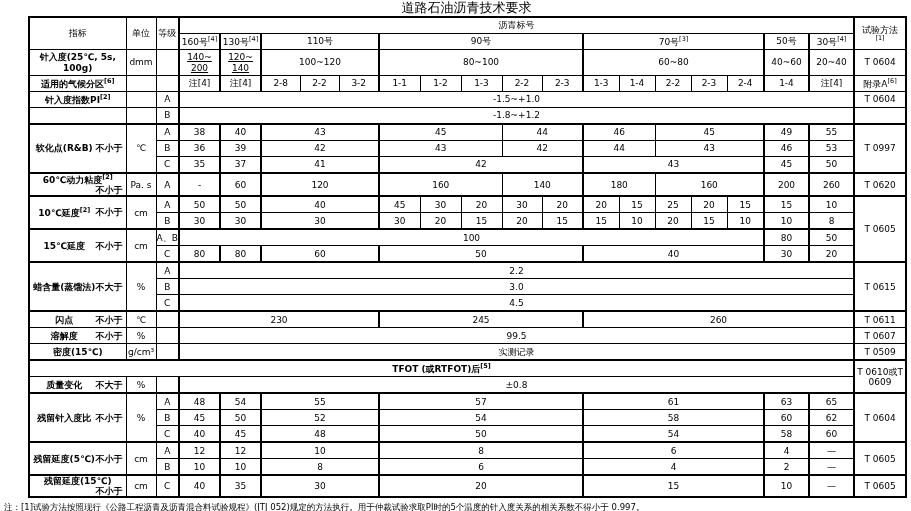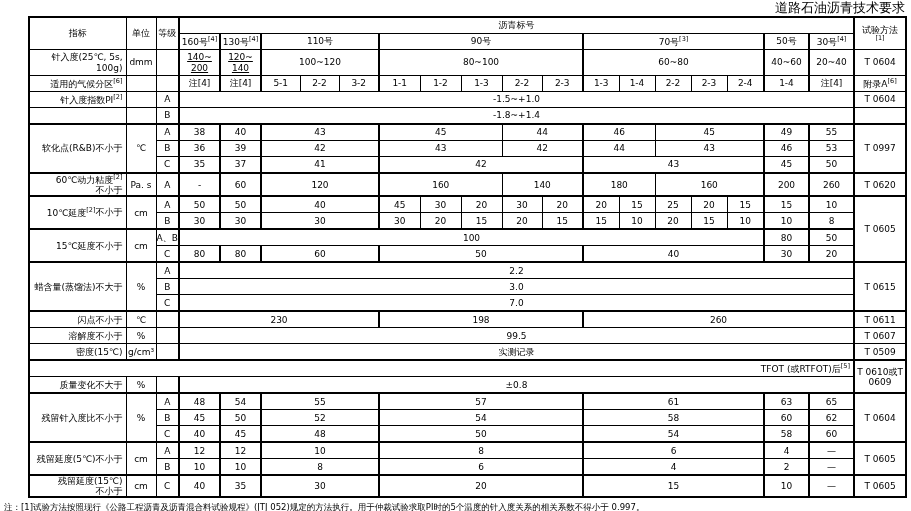--- a/index.html
+++ b/index.html
@@ -1,26 +1,26 @@
 <!DOCTYPE html>
 <html><head>
 <meta charset="utf-8">
 <style>
   html,body{margin:0;padding:0;}
   body{width:911px;height:511px;background:#fff;color:#000;
        font-family:"DejaVu Sans","Liberation Sans",sans-serif;overflow:hidden;}
-  .title{width:877px;margin-left:28px;text-align:right;font-size:13px;height:16px;line-height:16px;}
+  .title{width:877px;margin-left:28px;text-align:center;font-size:13px;height:16px;line-height:16px;}
   table{border-collapse:collapse;table-layout:fixed;margin-left:28px;width:877px;
         font-size:9px;border:2px solid #000;}
   td,th{border:1px solid #000;text-align:center;vertical-align:middle;
         padding:0;line-height:1.12;height:15px;overflow:hidden;font-weight:normal;}
   tr.hr1{height:13px;} tr.hr2{height:16px;} tr.penr{height:26px;} tr.czr{height:14px;}
   .b2{border-left-width:2px;}
   tr.st td,tr.st th{border-top-width:2px;}
-  .lbl{text-align:right;padding:0 3px;}
+  .lbl{text-align:center;padding:0 3px;font-weight:bold;}
   .cond{float:right;}
   .ind{padding-left:3px;}
   sup{font-size:6.5px;line-height:1;vertical-align:super;}
   .wrap{white-space:pre-line;text-decoration:underline;}
   .msup{font-size:6.5px;line-height:7px;}
   .notes{width:905px;margin:4px 0 0 4px;font-size:8.5px;line-height:11.6px;}
 </style>
 </head>
 <body>
 
@@ -87,21 +87,21 @@
   <td class="b2">20~40</td>
   <td class="b2">T 0604</td>
 </tr>
 
 <tr class="czr">
   <td class="lbl"><span>适用的气候分区</span><sup>[6]</sup></td>
   <td></td>
   <td></td>
   <td class="b2">注[4]</td>
   <td class="b2">注[4]</td>
-  <td class="b2">5-1</td>
+  <td class="b2">2-8</td>
   <td>2-2</td>
   <td>3-2</td>
   <td class="b2">1-1</td>
   <td>1-2</td>
   <td>1-3</td>
   <td>2-2</td>
   <td>2-3</td>
   <td class="b2">1-3</td>
   <td>1-4</td>
   <td>2-2</td>
@@ -116,21 +116,21 @@
   <td class="lbl"><span>针入度指数PI</span><sup>[2]</sup></td>
   <td></td>
   <td>A</td>
   <td colspan="17" class="b2">-1.5~+1.0</td>
   <td class="b2">T 0604</td>
 </tr>
 <tr>
   <td class="lbl"></td>
   <td></td>
   <td>B</td>
-  <td colspan="17" class="b2">-1.8~+1.4</td>
+  <td colspan="17" class="b2">-1.8~+1.2</td>
   <td class="b2"></td>
 </tr>
 
 <tr class="st">
   <td class="lbl" rowspan="3"><span>软化点(R&amp;B)</span><span class="cond">不小于</span></td>
   <td rowspan="3">℃</td>
   <td>A</td>
   <td class="b2">38</td>
   <td class="b2">40</td>
   <td colspan="3" class="b2">43</td>
@@ -246,29 +246,29 @@
   <td>A</td>
   <td colspan="17" class="b2">2.2</td>
   <td rowspan="3" class="b2">T 0615</td>
 </tr>
 <tr>
   <td>B</td>
   <td colspan="17" class="b2">3.0</td>
 </tr>
 <tr>
   <td>C</td>
-  <td colspan="17" class="b2">7.0</td>
+  <td colspan="17" class="b2">4.5</td>
 </tr>
 
 <tr class="st">
   <td class="lbl"><span>闪点</span><span class="cond">不小于</span></td>
   <td>℃</td>
   <td></td>
   <td colspan="5" class="b2">230</td>
-  <td colspan="5" class="b2">198</td>
+  <td colspan="5" class="b2">245</td>
   <td colspan="7" class="b2">260</td>
   <td class="b2">T 0611</td>
 </tr>
 
 <tr>
   <td class="lbl"><span>溶解度</span><span class="cond">不小于</span></td>
   <td>%</td>
   <td></td>
   <td colspan="17" class="b2">99.5</td>
   <td class="b2">T 0607</td>

